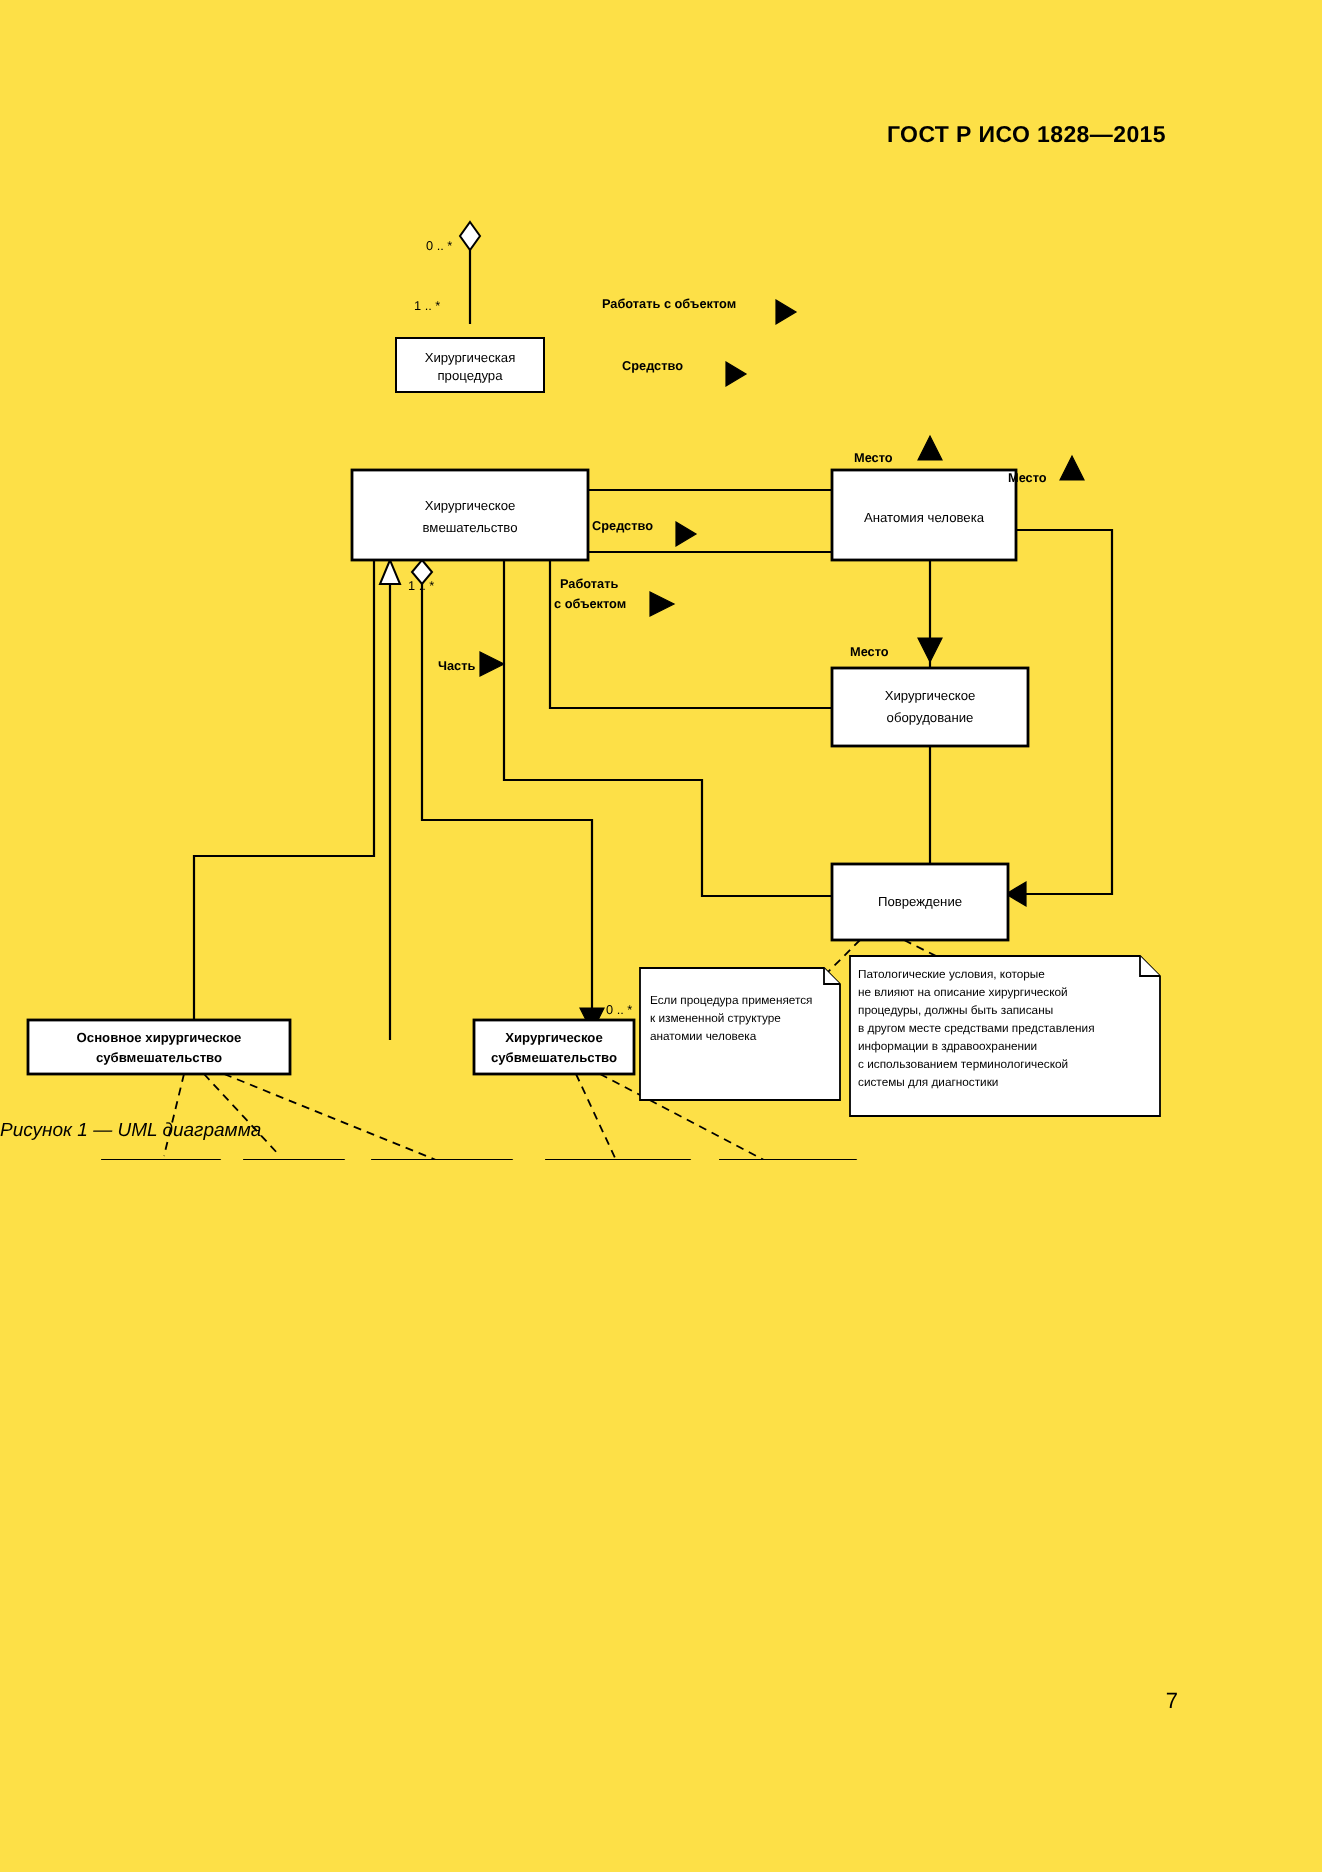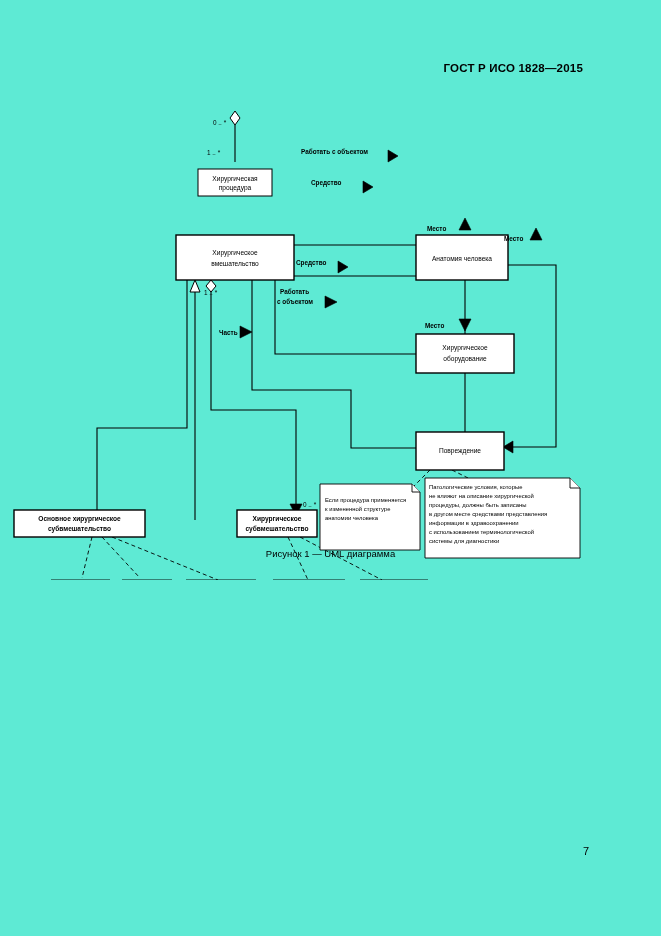--- a/index.html
+++ b/index.html
@@ -11,44 +11,45 @@
     width: 661px;
     height: 936px;
     position: relative;
     font-family: "Liberation Sans", sans-serif;
     color: #000000;
     overflow: hidden;
   }
   .page {
     position: absolute;
     inset: 0;
-    background: #5eead4;
+    background: #fde047;
   }
   .doc-header {
     position: absolute;
     top: 62px;
     right: 78px;
     font-size: 11.5px;
     font-weight: bold;
     letter-spacing: 0.2px;
     white-space: nowrap;
   }
   .page-number {
     position: absolute;
     right: 72px;
     top: 845px;
     font-size: 11px;
   }
   .figure-caption {
     position: absolute;
     left: 0;
     right: 0;
-    top: 548px;
-    text-align: center;
+    top: 560px;
+    text-align: left;
     font-size: 9.5px;
+    font-style: italic;
   }
   #diagram-svg {
     position: absolute;
     left: 0;
     top: 80px;
   }
   .uml-box-label {
     font-family: "Liberation Sans", sans-serif;
     font-size: 6.6px;
     text-anchor: middle;

